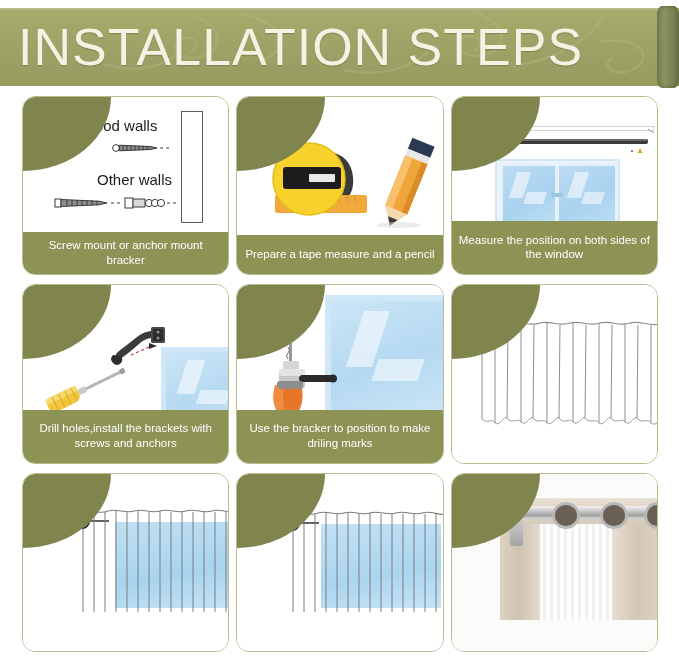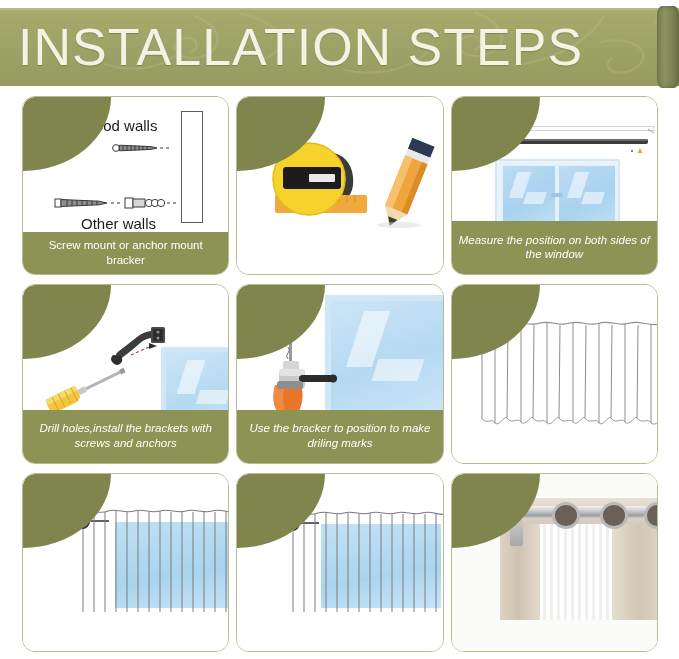--- a/index.html
+++ b/index.html
@@ -75,21 +75,21 @@
   }
 
   
   .cap{
     flex:0 0 auto;background:#8d9355;color:#ffffff;
     font-size:11.5px;line-height:14.5px;
     text-align:center;padding:6px 6px 7px;
     display:flex;align-items:center;justify-content:center;
     min-height:26px;
   }
-  .cap.two{min-height:40px;font-style:italic;}
+  .cap.two{min-height:40px;}
 
   
   .wall-panel{position:absolute;border:1.3px solid #5d5d5d;background:#fff;}
   .txt{position:absolute;color:#1b1b1b;font-size:15px;white-space:nowrap;}
 
   .window{position:absolute;}
   .win-frame{
     position:absolute;inset:0;background:#eaf3fb;
     border:2px solid #d3e6f5;border-radius:2px;
   }
@@ -138,21 +138,21 @@
           <g fill="currentColor">
             <path d="M17 3c1.2 0 2 1 2 2.2 0 1.6-1.4 2.3-2 4-0.6-1.7-2-2.4-2-4C15 4 15.8 3 17 3z"></path>
             <path d="M14 7c-2.5-2.6-6-2-7.6 0.2-1.2 1.7-0.2 3.8 1.7 3.8 1.3 0 2-1 1.7-1.9-0.3-0.8-1.5-0.8-1.7 0.1 0-1.3 1.3-2.1 2.6-1.7C12.2 7.9 13 9 13.4 10z"></path>
             <path d="M20 7c2.5-2.6 6-2 7.6 0.2 1.2 1.7 0.2 3.8-1.7 3.8-1.3 0-2-1-1.7-1.9 0.3-0.8 1.5-0.8 1.7 0.1 0-1.3-1.3-2.1-2.6-1.7C21.8 7.9 21 9 20.6 10z"></path>
             <path d="M16.2 10.4h1.6v4.4h-1.6z"></path>
             <path d="M13.6 14.6h6.8v1.3h-6.8z"></path>
           </g>
         </svg>
 
         <div class="txt" style="left:58px;top:20px;">Wood walls</div>
-        <div class="txt" style="left:58px;top:74px;margin-top:44px;">Other walls</div>
+        <div class="txt" style="left:74px;top:74px;">Other walls</div>
 
         <div class="wall-panel" style="left:158px;top:14px;width:20px;height:110px;"></div>
 
         <svg style="position:absolute;left:88px;top:44px;" width="68" height="14" viewBox="0 0 68 14">
           <g stroke="#3b3b3b" fill="none" stroke-width="1">
             <circle cx="5" cy="7" r="3.4" fill="#fff"></circle>
             <path d="M8.4 4.2 L40 5.6 L46 7 L40 8.4 L8.4 9.8 Z" fill="#8d8d8d"></path>
             <path d="M12 4.6v4.8M16 4.4v5.2M20 4.4v5.2M24 4.5v5M28 4.6v4.8M32 4.8v4.4M36 5v4"></path>
             <path d="M49 7h12" stroke-dasharray="3 3"></path>
           </g>
@@ -208,20 +208,21 @@
             <rect x="26" y="18" width="24" height="7" fill="#e8e8e8"></rect>
             <rect x="26" y="25" width="24" height="54" fill="#f0a43c"></rect>
             <rect x="26" y="25" width="8" height="54" fill="#f8c06c"></rect>
             <rect x="44" y="25" width="6" height="54" fill="#d98c28"></rect>
             <path d="M26 79 L38 96 L50 79 Z" fill="#f3d9b0"></path>
             <path d="M33 88 L38 96 L43 88 Z" fill="#3a3a3a"></path>
           </g>
           <ellipse cx="30" cy="92" rx="22" ry="3" fill="#d8d8d8" opacity=".5"></ellipse>
         </svg>
       </div>
+      <div class="cap">Prepare a tape measure and a pencil</div>
     </div>
 
     <div class="card">
       <div class="art">
         <div class="badge"></div>
         <div class="badge-num">3</div>
         <svg class="badge-orn" viewBox="0 0 34 18">
           <g fill="currentColor">
             <path d="M17 3c1.2 0 2 1 2 2.2 0 1.6-1.4 2.3-2 4-0.6-1.7-2-2.4-2-4C15 4 15.8 3 17 3z"></path>
             <path d="M14 7c-2.5-2.6-6-2-7.6 0.2-1.2 1.7-0.2 3.8 1.7 3.8 1.3 0 2-1 1.7-1.9-0.3-0.8-1.5-0.8-1.7 0.1 0-1.3 1.3-2.1 2.6-1.7C12.2 7.9 13 9 13.4 10z"></path>

